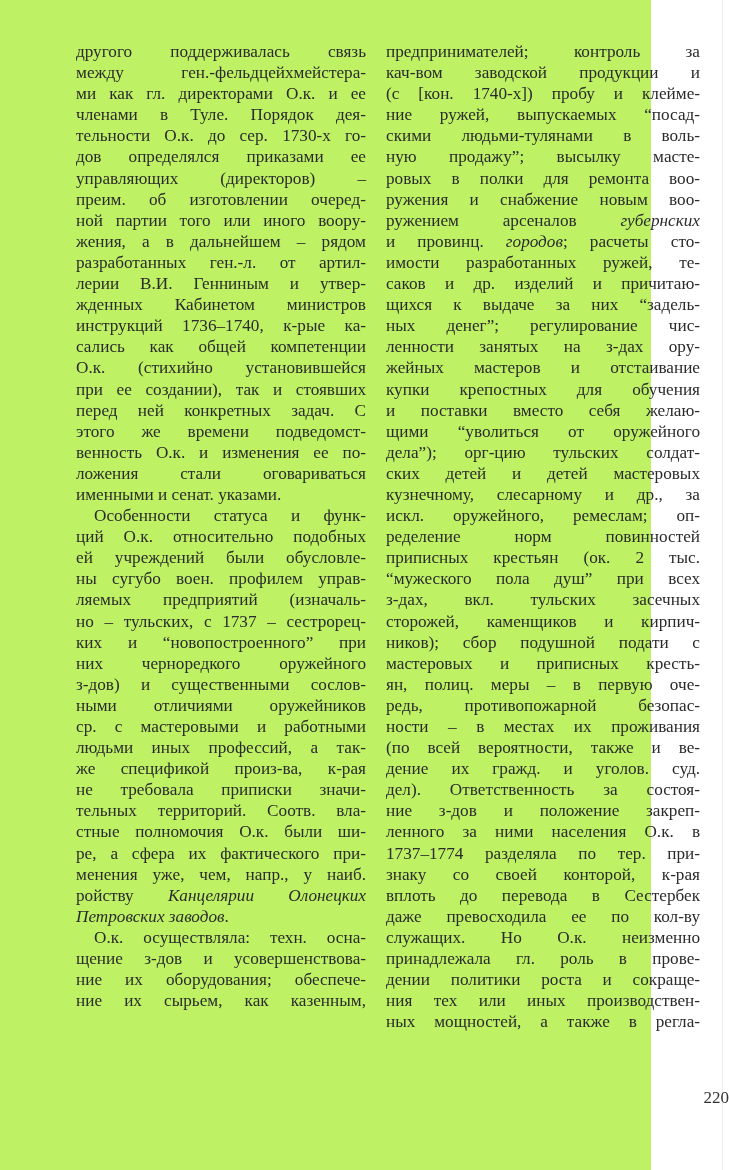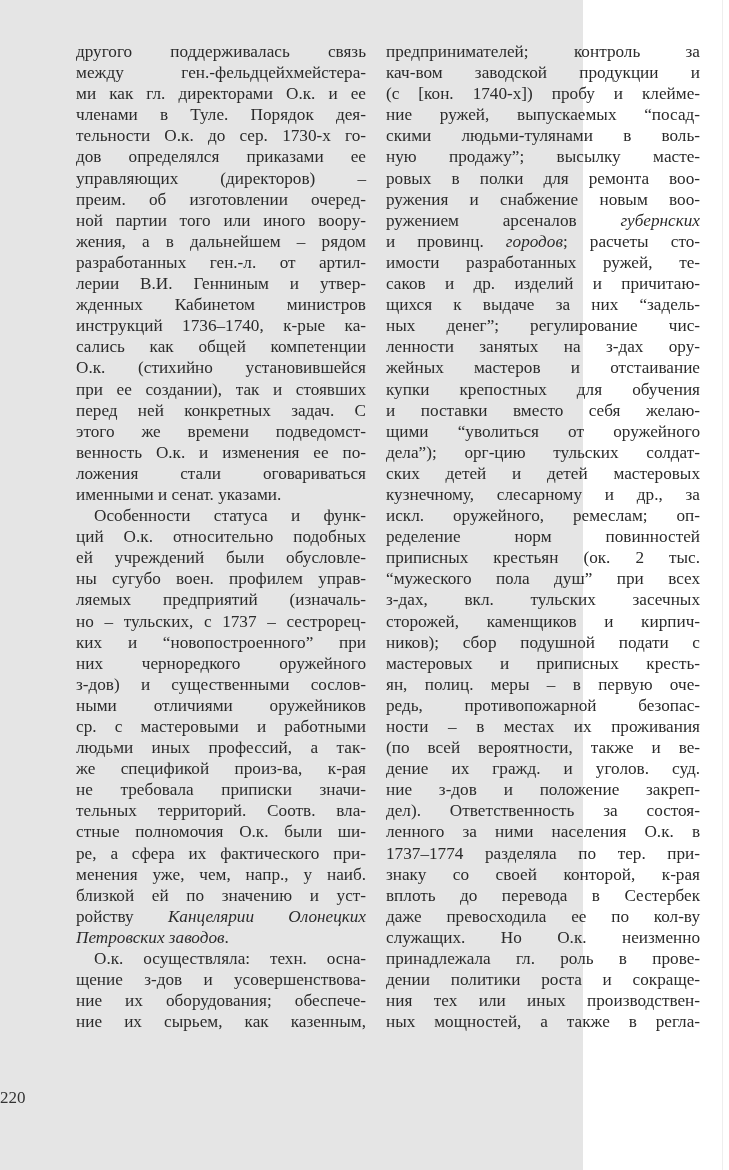--- a/index.html
+++ b/index.html
@@ -1,27 +1,27 @@
 <!DOCTYPE html>
 <html><head>
 <meta charset="utf-8">
 <style>
   html, body { margin: 0; padding: 0; background: #ffffff; }
   body { width: 729px; height: 1170px; position: relative; overflow: hidden; }
-  .page { position: absolute; left: 0; top: 0; width: 583px; height: 1170px; background: #e5e5e5; }
+  .page { position: absolute; left: 0; top: 0; width: 651px; height: 1170px; background: #bef264; }
   .edge-line { position: absolute; left: 722px; top: 0; width: 1px; height: 1170px; background: #eeeeee; }
   .col { position: absolute; top: 41px; font-family: "Liberation Serif", "DejaVu Serif", serif;
          font-size: 17.2px; line-height: 21.1px; color: #2b2b2b; }
   .col-left { left: 76px; width: 290px; }
   .col-right { left: 386px; width: 314px; }
   .line { display: block; white-space: nowrap; text-align: justify; text-align-last: justify; height: 21.1px; overflow: visible; }
   .line.last { text-align-last: left; }
   .line.indent { padding-left: 18px; }
   .it { font-style: italic; }
-  .page-num { position: absolute; left: 0; width: 729px; top: 1088px; text-align: left;
+  .page-num { position: absolute; left: 0; width: 729px; top: 1088px; text-align: right;
               font-family: "Liberation Serif", "DejaVu Serif", serif; font-size: 17px; color: #333; }
 </style>
 </head>
 <body>
 
 <div class="page">
   <div class="edge-line"></div>
   <div class="col col-left" id="col-left">
       <span class="line"><span>другого поддерживалась связь</span></span>
       <span class="line"><span>между ген.-фельдцейхмейстера-</span></span>
@@ -56,21 +56,20 @@
       <span class="line"><span>з-дов) и существенными сослов-</span></span>
       <span class="line"><span>ными отличиями оружейников</span></span>
       <span class="line"><span>ср. с мастеровыми и работными</span></span>
       <span class="line"><span>людьми иных профессий, а так-</span></span>
       <span class="line"><span>же спецификой произ-ва, к-рая</span></span>
       <span class="line"><span>не требовала приписки значи-</span></span>
       <span class="line"><span>тельных территорий. Соотв. вла-</span></span>
       <span class="line"><span>стные полномочия О.к. были ши-</span></span>
       <span class="line"><span>ре, а сфера их фактического при-</span></span>
       <span class="line"><span>менения уже, чем, напр., у наиб.</span></span>
-      <span class="line"><span>близкой ей по значению и уст-</span></span>
       <span class="line"><span>ройству </span><span class="it">Канцелярии Олонецких</span></span>
       <span class="line last"><span class="it">Петровских заводов</span><span>.</span></span>
       <span class="line indent"><span>О.к. осуществляла: техн. осна-</span></span>
       <span class="line"><span>щение з-дов и усовершенствова-</span></span>
       <span class="line"><span>ние их оборудования; обеспече-</span></span>
       <span class="line"><span>ние их сырьем, как казенным,</span></span>
     </div>
   <div class="col col-right" id="col-right">
       <span class="line"><span>предпринимателей; контроль за</span></span>
       <span class="line"><span>кач-вом заводской продукции и</span></span>
@@ -100,22 +99,22 @@
       <span class="line"><span>“мужеского пола душ” при всех</span></span>
       <span class="line"><span>з-дах, вкл. тульских засечных</span></span>
       <span class="line"><span>сторожей, каменщиков и кирпич-</span></span>
       <span class="line"><span>ников); сбор подушной подати с</span></span>
       <span class="line"><span>мастеровых и приписных кресть-</span></span>
       <span class="line"><span>ян, полиц. меры – в первую оче-</span></span>
       <span class="line"><span>редь, противопожарной безопас-</span></span>
       <span class="line"><span>ности – в местах их проживания</span></span>
       <span class="line"><span>(по всей вероятности, также и ве-</span></span>
       <span class="line"><span>дение их гражд. и уголов. суд.</span></span>
+      <span class="line"><span>дел). Ответственность за состоя-</span></span>
       <span class="line"><span>ние з-дов и положение закреп-</span></span>
-      <span class="line"><span>дел). Ответственность за состоя-</span></span>
       <span class="line"><span>ленного за ними населения О.к. в</span></span>
       <span class="line"><span>1737–1774 разделяла по тер. при-</span></span>
       <span class="line"><span>знаку со своей конторой, к-рая</span></span>
       <span class="line"><span>вплоть до перевода в Сестербек</span></span>
       <span class="line"><span>даже превосходила ее по кол-ву</span></span>
       <span class="line"><span>служащих. Но О.к. неизменно</span></span>
       <span class="line"><span>принадлежала гл. роль в прове-</span></span>
       <span class="line"><span>дении политики роста и сокраще-</span></span>
       <span class="line"><span>ния тех или иных производствен-</span></span>
       <span class="line"><span>ных мощностей, а также в регла-</span></span>

